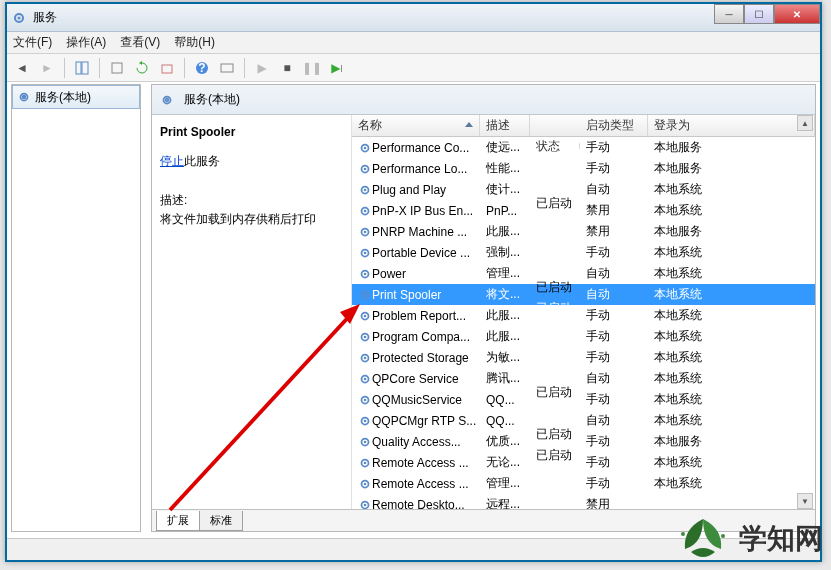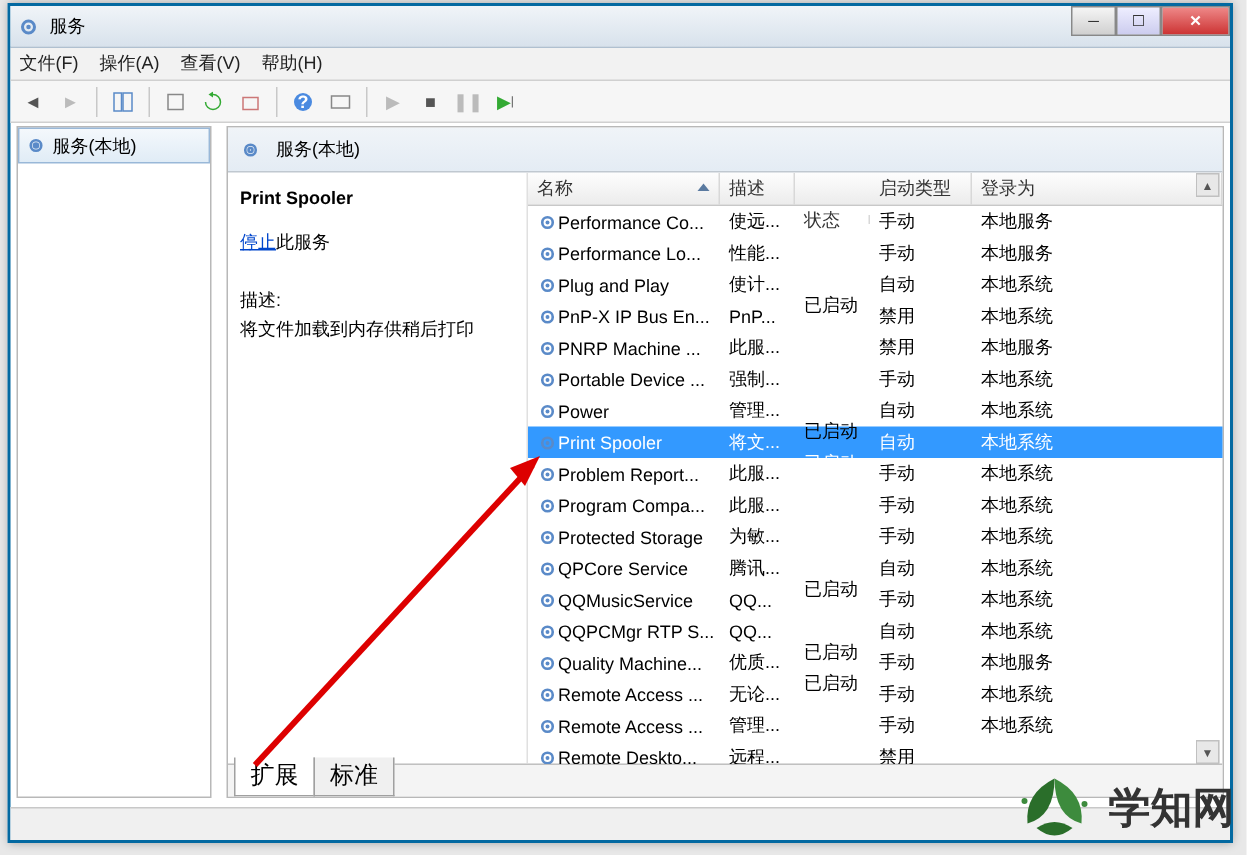--- a/index.html
+++ b/index.html
@@ -50,21 +50,21 @@
 .col-logon { width: 70px; flex: 1; }
 .sort-arrow { position: absolute; right: 6px; top: 7px; width: 0; height: 0; border-left: 4px solid transparent; border-right: 4px solid transparent; border-bottom: 5px solid #5a7aa0; }
 
 .list-row { display: flex; height: 21px; align-items: center; }
 .list-row .col { padding: 0 6px; white-space: nowrap; overflow: hidden; text-overflow: ellipsis; }
 .list-row .col-name { display: flex; align-items: center; gap: 0; }
 .list-row.selected { background: #3399ff; color: #fff; }
 .row-icon { width: 14px; height: 14px; flex-shrink: 0; }
 
 .panel-tabs { height: 22px; border-top: 1px solid #c0c0c0; display: flex; align-items: flex-end; padding-left: 4px; background: #f4f4f4; }
-.tab { padding: 2px 10px; border: 1px solid #a0a0a0; border-top: none; background: #f0f0f0; margin-right: -1px; font-size: 16px; }
+.tab { padding: 2px 10px; border: 1px solid #a0a0a0; border-top: none; background: #f0f0f0; margin-right: -1px; font-size: 11px; }
 .tab.active { background: #fff; }
 
 .statusbar { position: absolute; left: 0; right: 0; bottom: 0; height: 22px; background: #f0f0f0; border-top: 1px solid #c8c8c8; }
 
 .arrow-overlay { position: absolute; pointer-events: none; z-index: 50; }
 
 .watermark { position: absolute; right: 8px; bottom: 6px; display: flex; align-items: center; gap: 6px; z-index: 60; }
 .watermark svg { width: 60px; height: 50px; }
 .watermark-text { font-size: 28px; font-weight: bold; color: #333; font-family: "SimHei", sans-serif; }
 
@@ -366,21 +366,21 @@
                 <div class="col col-status">已启动</div>
                 <div class="col col-startup">自动</div>
                 <div class="col col-logon">本地系统</div>
               </div>
               <div class="list-row">
                 <div class="col col-name">
                   <svg class="row-icon" viewBox="0 0 16 16">
                     <circle cx="8" cy="8" r="4" fill="none" stroke="#5a8ac8" stroke-width="2"></circle>
                     <circle cx="8" cy="8" r="1.5" fill="#5a8ac8"></circle>
                   </svg>
-                  <span>Quality Machine...</span>
+                  <span>Quality Access...</span>
                 </div>
                 <div class="col col-desc">优质...</div>
                 <div class="col col-status">已启动</div>
                 <div class="col col-startup">手动</div>
                 <div class="col col-logon">本地服务</div>
               </div>
               <div class="list-row">
                 <div class="col col-name">
                   <svg class="row-icon" viewBox="0 0 16 16">
                     <circle cx="8" cy="8" r="4" fill="none" stroke="#5a8ac8" stroke-width="2"></circle>

